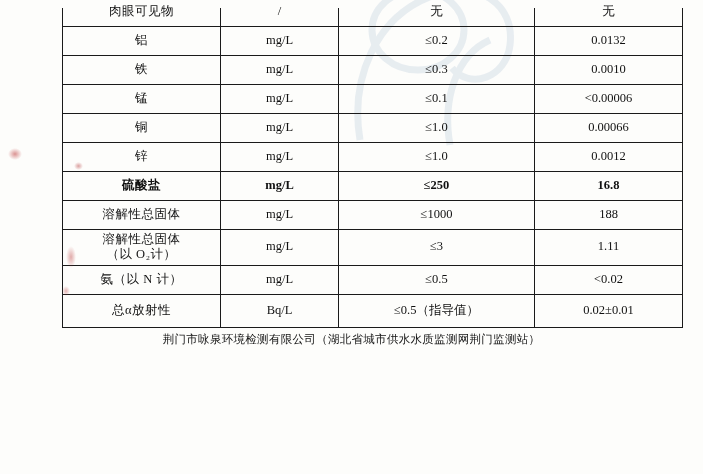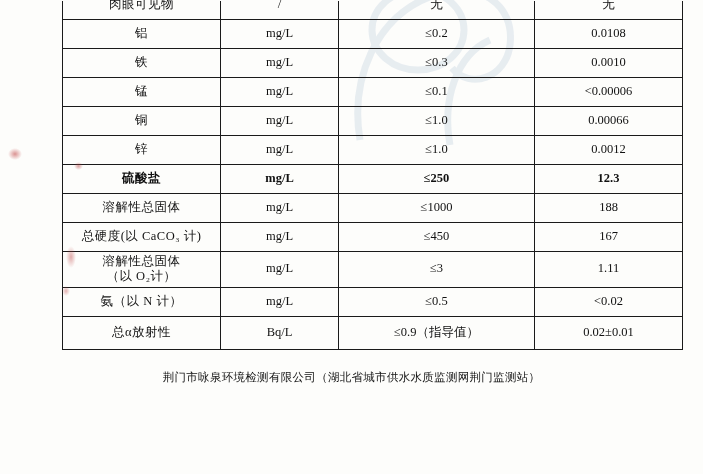--- a/index.html
+++ b/index.html
@@ -53,21 +53,21 @@
     position: relative;
     z-index: 2;
     width: 703px;
     height: 474px;
     box-sizing: border-box;
   }
 
   table.report {
     border-collapse: collapse;
     width: 620px;
-    margin: 1px 0 0 62px;
+    margin: 8px 0 0 62px;
     table-layout: fixed;
     background: transparent;
   }
   table.report td {
     border: 1px solid #1a1a1a;
     text-align: center;
     vertical-align: middle;
     font-size: 12.5px;
     line-height: 1.25;
     padding: 2px 2px;
@@ -98,21 +98,21 @@
     padding-top: 0;
     position: relative;
   }
   tr.clipped td > span {
     display: block;
     position: relative;
     top: -4px;
   }
 
   .footer {
-    margin-top: 20px;
+    margin-top: 4px;
     text-align: center;
     font-size: 11.5px;
     letter-spacing: 0.3px;
     color: #141414;
   }
 </style>
 </head>
 <body>
 
 <svg class="watermark" viewBox="0 0 230 200" xmlns="http://www.w3.org/2000/svg">
@@ -151,21 +151,21 @@
         <td class="res">
             <span>无</span>
           </td>
       </tr>
 
 
       <tr style="height:29px;">
         <td class="name">铝</td>
         <td class="unit">mg/L</td>
         <td class="std">≤0.2</td>
-        <td class="res">0.0108</td>
+        <td class="res">0.0132</td>
       </tr>
 
       <tr style="height:29px;">
         <td class="name">铁</td>
         <td class="unit">mg/L</td>
         <td class="std">≤0.3</td>
         <td class="res">0.0010</td>
       </tr>
 
       <tr style="height:29px;">
@@ -187,36 +187,30 @@
         <td class="unit">mg/L</td>
         <td class="std">≤1.0</td>
         <td class="res">0.0012</td>
       </tr>
 
 
       <tr style="height:29px;font-weight:bold;">
         <td class="name">硫酸盐</td>
         <td class="unit">mg/L</td>
         <td class="std">≤250</td>
-        <td class="res">12.3</td>
+        <td class="res">16.8</td>
       </tr>
 
       <tr style="height:29px;">
         <td class="name">溶解性总固体</td>
         <td class="unit">mg/L</td>
         <td class="std">≤1000</td>
         <td class="res">188</td>
       </tr>
 
-      <tr style="height:29px;">
-        <td class="name">总硬度(以 CaCO₃ 计)</td>
-        <td class="unit">mg/L</td>
-        <td class="std">≤450</td>
-        <td class="res">167</td>
-      </tr>
 
       <tr style="height:35px;">
         <td class="name two-line">
           <div>溶解性总固体</div>
           <div>（以 O₂计）</div>
         </td>
         <td class="unit">mg/L</td>
         <td class="std">≤3</td>
         <td class="res">1.11</td>
       </tr>
@@ -224,21 +218,21 @@
       <tr style="height:29px;padding-left:9px;">
         <td class="name">氨（以 N 计）</td>
         <td class="unit">mg/L</td>
         <td class="std">≤0.5</td>
         <td class="res">&lt;0.02</td>
       </tr>
 
       <tr style="height:33px;">
         <td class="name">总α放射性</td>
         <td class="unit">Bq/L</td>
-        <td class="std">≤0.9（指导值）</td>
+        <td class="std">≤0.5（指导值）</td>
         <td class="res">0.02±0.01</td>
       </tr>
     </tbody>
   </table>
 
   <div class="footer">荆门市咏泉环境检测有限公司（湖北省城市供水水质监测网荆门监测站）</div>
 
 </div>
 
 </body></html>

